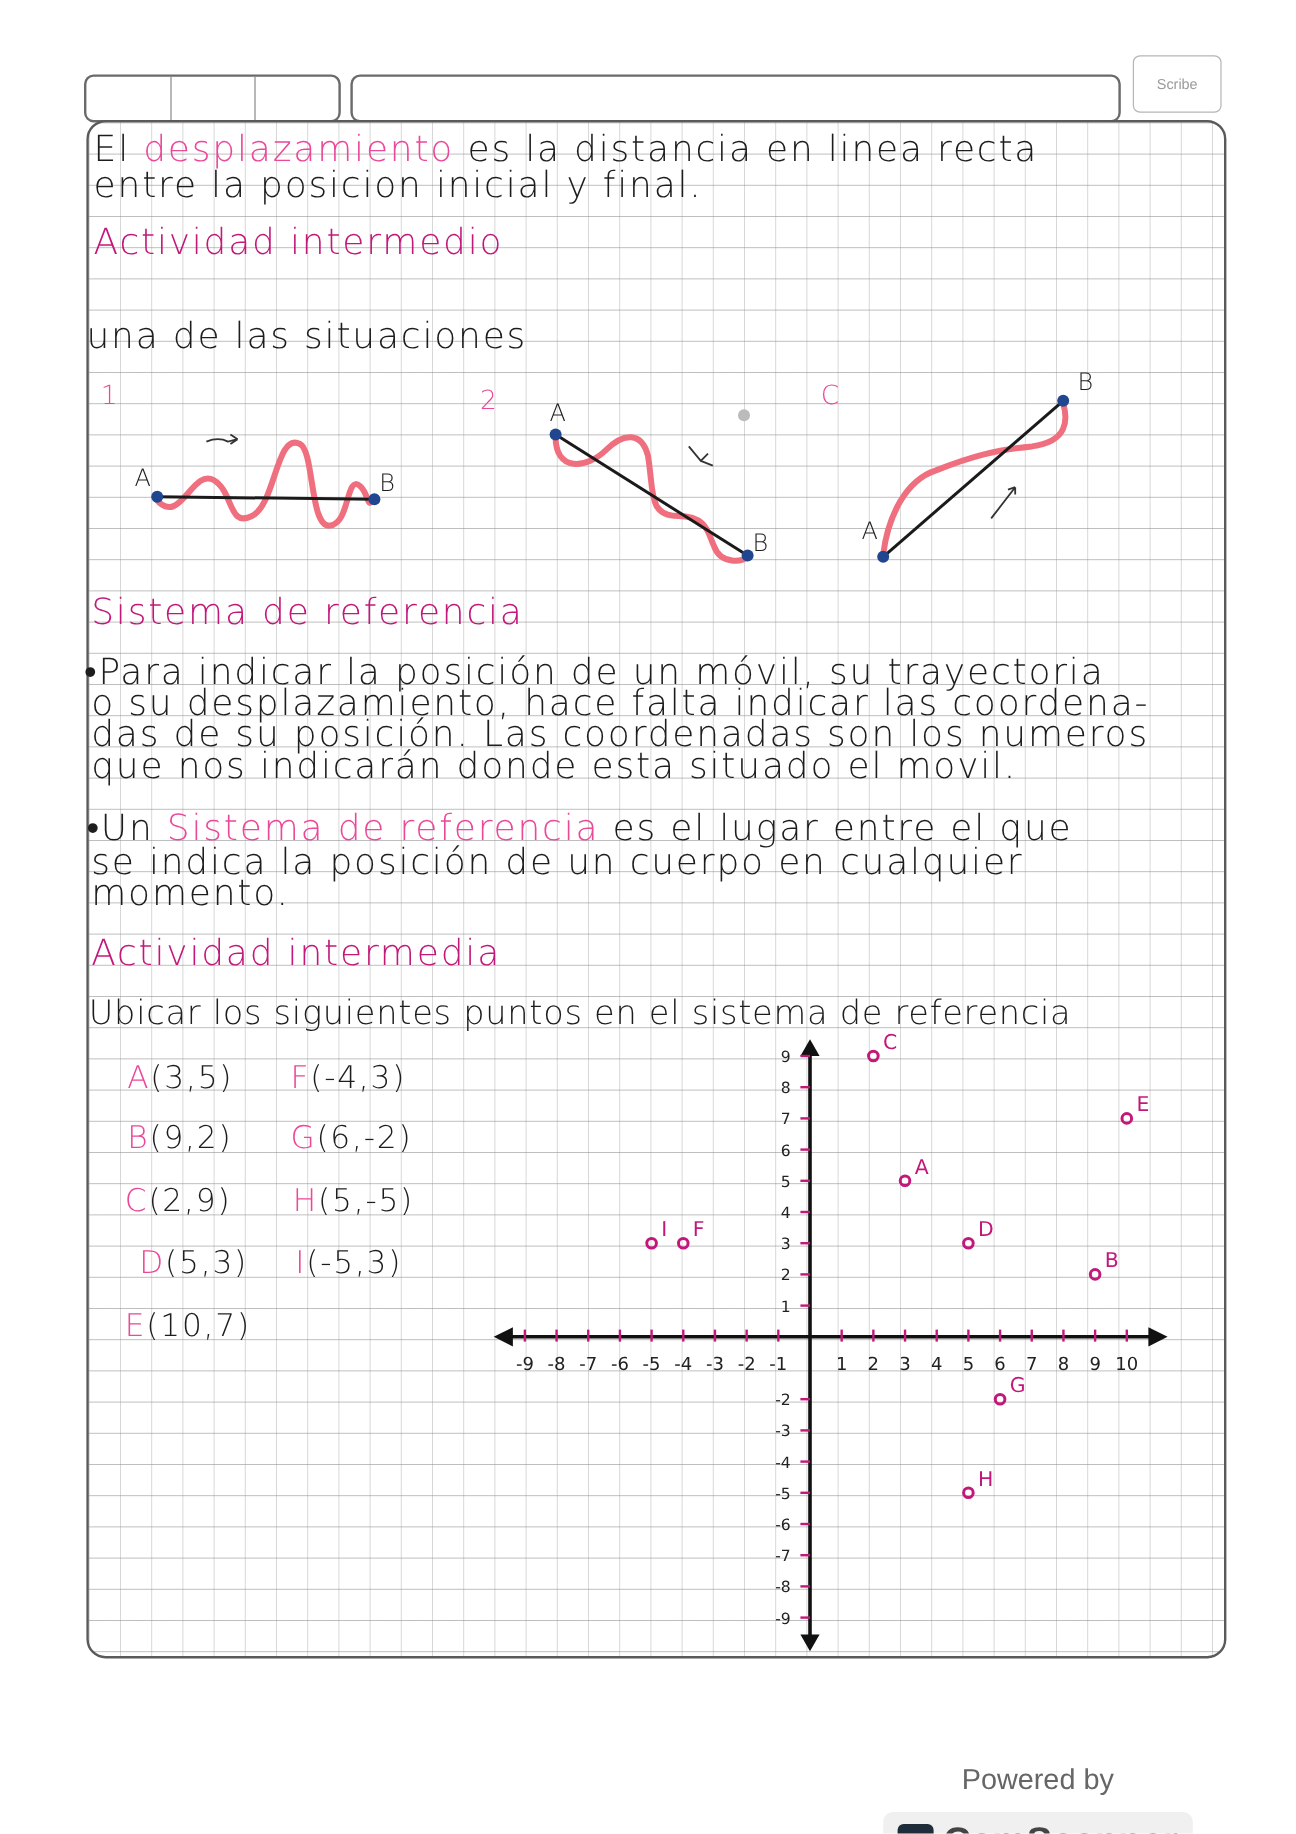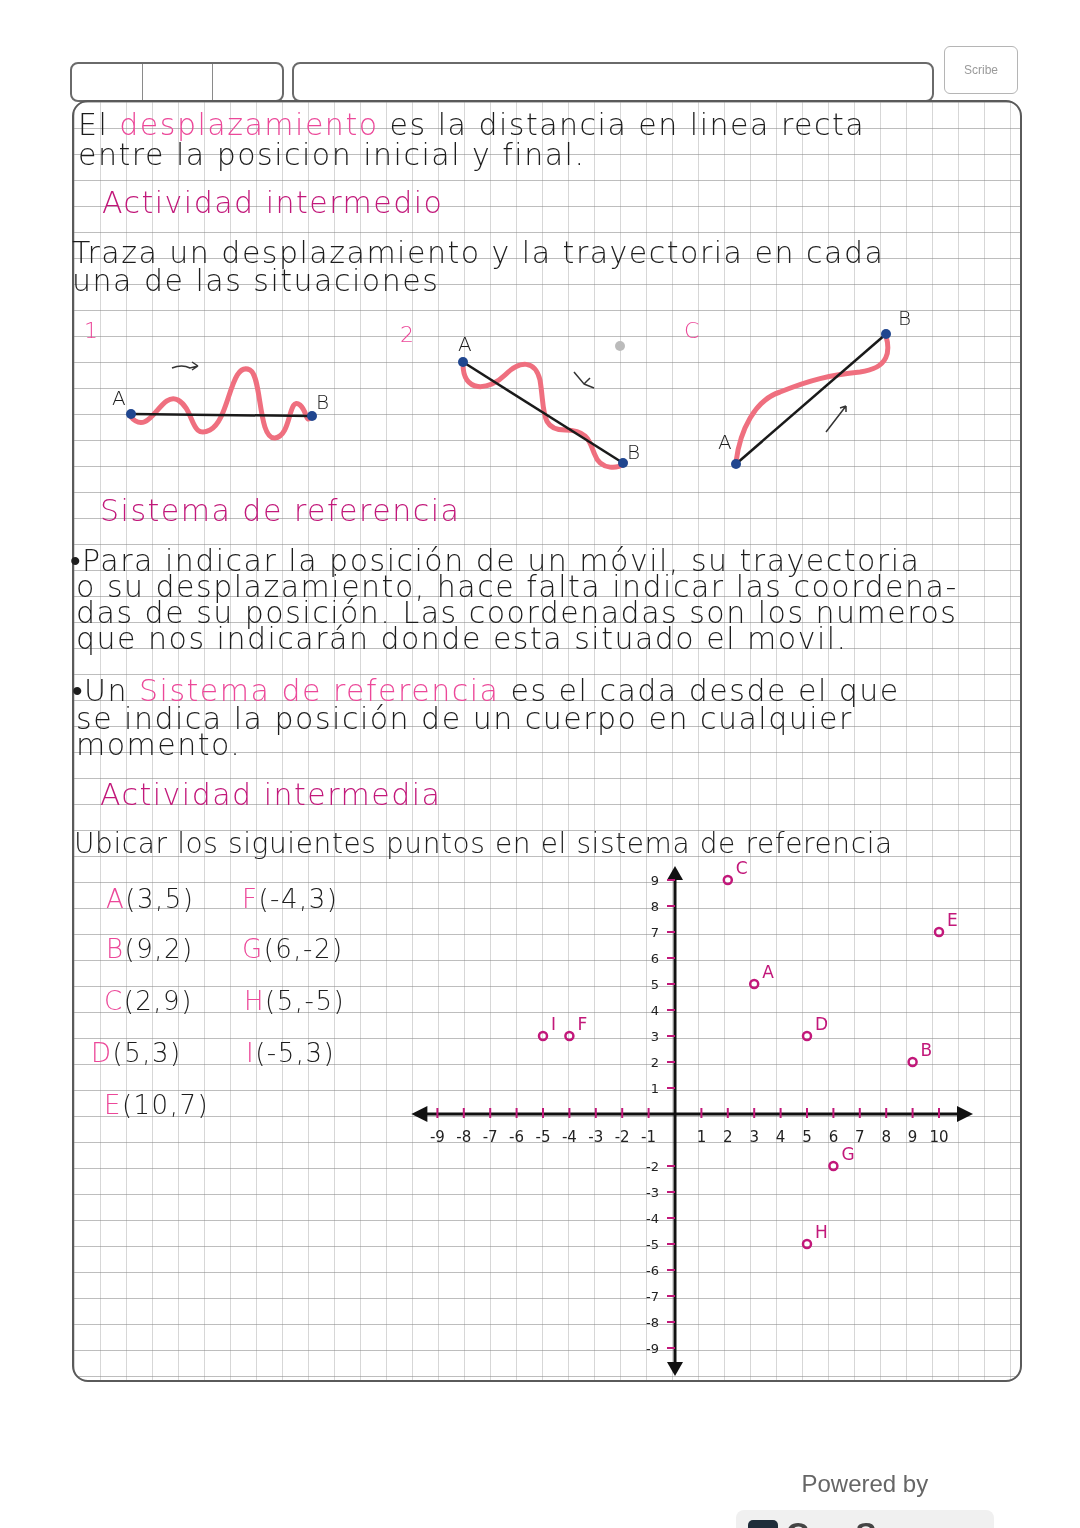--- a/index.html
+++ b/index.html
@@ -29,21 +29,21 @@
       linear-gradient(to bottom, rgba(110,110,110,0.45) 1px, transparent 1px);
     background-size: 26px 26px;
     background-position: 0 0;
   }
   .hw {
     position: absolute; font-family: "DejaVu Sans", sans-serif; font-weight: 300;
     color: #1d1d1d; letter-spacing: 1.5px; white-space: nowrap; line-height: 1;
   }
   .pink { color: #ec4899; }
   .body-text { font-size: 30px; }
-  .title-text { font-size: 30px; color: #c2187a; margin-left: 24px; }
+  .title-text { font-size: 30px; color: #c2187a; }
   .coord { font-size: 26px; }
   svg { position: absolute; left: 0; top: 0; }
   .footer {
     position: absolute; left: 736px; top: 1470px; display: flex; align-items: center; gap: 12px; flex-direction: column;
   }
   .footer .powered { font-family: "Liberation Sans", sans-serif; color: #666; font-size: 24px; }
   .cs-badge {
     display: flex; align-items: center; gap: 8px; background: #f0f0f0; border-radius: 8px;
     padding: 6px 12px;
   }
@@ -68,21 +68,20 @@
   <div class="brand">Scribe</div>
 
   <div class="sheet"></div>
 
   <div class="hw body-text" style="left:78px; top:110px;">
     <span>El </span><span class="pink">desplazamiento</span><span> es la distancia en linea recta</span>
   </div>
   <div class="hw body-text" style="left:78px; top:140px;">entre la posicion inicial y final.</div>
 
   <div class="hw title-text" style="left:78px; top:188px;">Actividad intermedio</div>
-  <div class="hw body-text" style="left:72px; top:238px;">Traza un desplazamiento y la trayectoria en cada</div>
   <div class="hw body-text" style="left:72px; top:266px;">una de las situaciones</div>
 
   <div class="hw pink" style="left:84px; top:320px; font-size:22px;">1</div>
   <div class="hw" style="left:112px; top:388px; font-size:20px;">A</div>
   <div class="hw" style="left:316px; top:392px; font-size:20px;">B</div>
 
   <div class="hw pink" style="left:400px; top:324px; font-size:22px;">2</div>
   <div class="hw" style="left:458px; top:334px; font-size:20px;">A</div>
   <div class="hw" style="left:627px; top:442px; font-size:20px;">B</div>
 
@@ -118,35 +117,35 @@
     </g>
   </svg>
 
   <div class="hw title-text" style="left:76px; top:496px;">Sistema de referencia</div>
   <div class="hw body-text" style="left:70px; top:546px;">•Para indicar la posición de un móvil, su trayectoria</div>
   <div class="hw body-text" style="left:76px; top:572px;">o su desplazamiento, hace falta indicar las coordena-</div>
   <div class="hw body-text" style="left:76px; top:598px;">das de su posición. Las coordenadas son los numeros</div>
   <div class="hw body-text" style="left:76px; top:624px;">que nos indicarán donde esta situado el movil.</div>
 
   <div class="hw body-text" style="left:72px; top:676px;">
-    <span>•Un </span><span class="pink">Sistema de referencia</span><span> es el cada desde el que</span>
+    <span>•Un </span><span class="pink">Sistema de referencia</span><span> es el lugar entre el que</span>
   </div>
   <div class="hw body-text" style="left:76px; top:704px;">se indica la posición de un cuerpo en cualquier</div>
   <div class="hw body-text" style="left:76px; top:730px;">momento.</div>
 
   <div class="hw title-text" style="left:76px; top:780px;">Actividad intermedia</div>
   <div class="hw body-text" style="left:74px; top:830px; font-size:28px; letter-spacing:0.6px;">Ubicar los siguientes puntos en el sistema de referencia</div>
 
   <div class="hw coord" style="left:106px; top:886px;"><span class="pink">A</span><span>(3,5)</span></div>
   <div class="hw coord" style="left:242px; top:886px;"><span class="pink">F</span><span>(-4,3)</span></div>
   <div class="hw coord" style="left:106px; top:936px;"><span class="pink">B</span><span>(9,2)</span></div>
   <div class="hw coord" style="left:242px; top:936px;"><span class="pink">G</span><span>(6,-2)</span></div>
   <div class="hw coord" style="left:104px; top:988px;"><span class="pink">C</span><span>(2,9)</span></div>
   <div class="hw coord" style="left:244px; top:988px;"><span class="pink">H</span><span>(5,-5)</span></div>
-  <div class="hw coord" style="left:91px; top:1040px;"><span class="pink">D</span><span>(5,3)</span></div>
+  <div class="hw coord" style="left:116px; top:1040px;"><span class="pink">D</span><span>(5,3)</span></div>
   <div class="hw coord" style="left:246px; top:1040px;"><span class="pink">I</span><span>(-5,3)</span></div>
   <div class="hw coord" style="left:104px; top:1092px;"><span class="pink">E</span><span>(10,7)</span></div>
 
   <svg id="plane" width="1080" height="1528">
       <line x1="421.4" y1="1114" x2="963" y2="1114" stroke="#111" stroke-width="3"></line>
       <line x1="675" y1="870" x2="675" y2="1366" stroke="#111" stroke-width="3"></line>
       <polygon points="411.4,1114 427.4,1106 427.4,1122" fill="#111"></polygon>
       <polygon points="973,1114 957,1106 957,1122" fill="#111"></polygon>
       <polygon points="675,866 667,880 683,880" fill="#111"></polygon>
       <polygon points="675,1376 667,1362 683,1362" fill="#111"></polygon>

